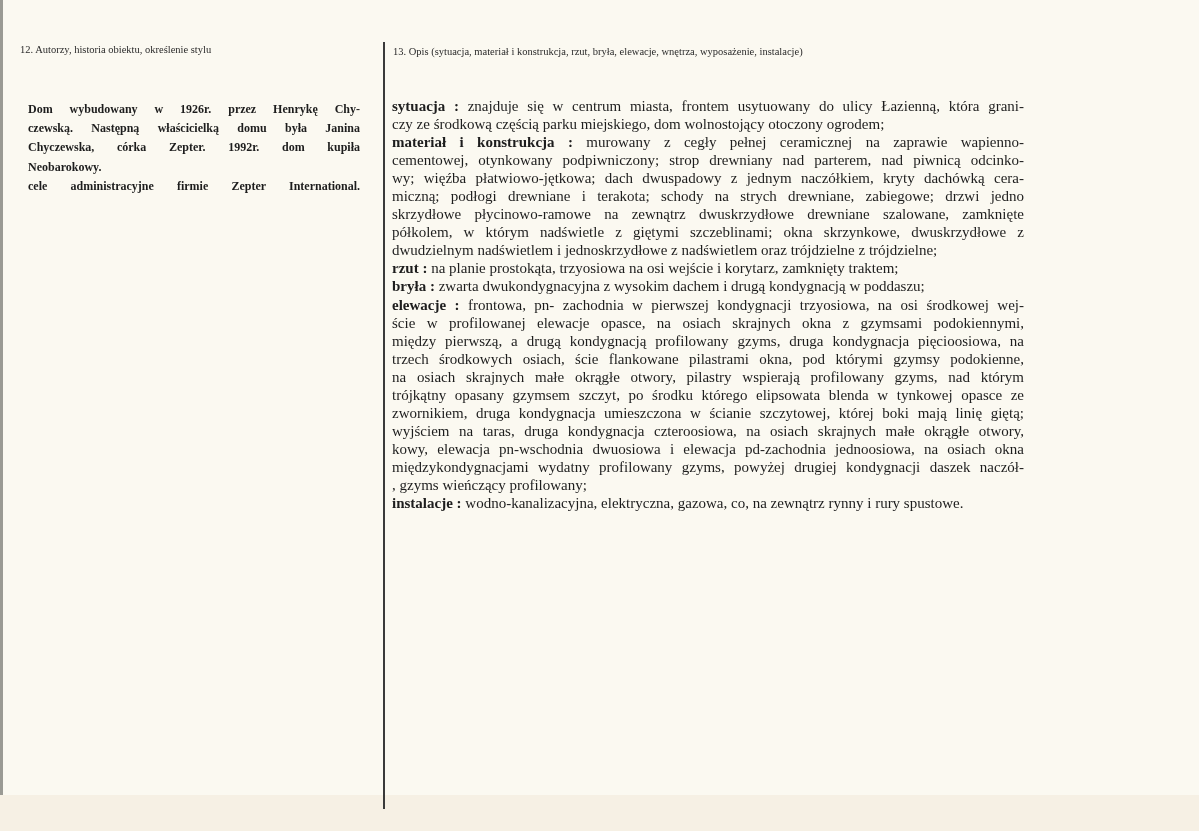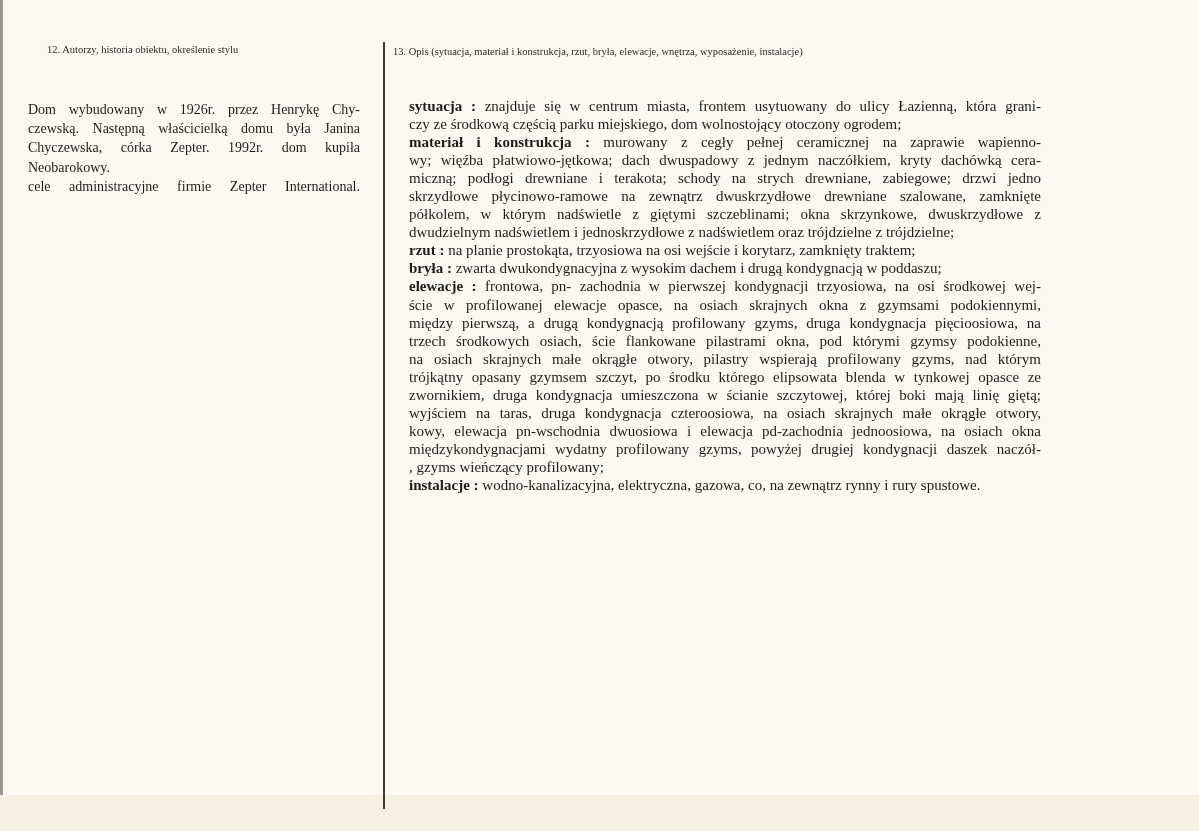--- a/index.html
+++ b/index.html
@@ -8,34 +8,34 @@
     background: #fbf9f1;
     font-family: "Liberation Serif", "DejaVu Serif", serif;
     color: #1d1d1d;
   }
   .page-edge-left { position: absolute; left: 0; top: 0; width: 3px; height: 831px; background: #9a9a94; }
   .page-bottom-band { position: absolute; left: 0; top: 795px; width: 1199px; height: 36px; background: #f6f0e4; }
   .divider { position: absolute; left: 383px; top: 42px; width: 2px; height: 767px; background: #3a3a3a; }
   .col-header {
     position: absolute; font-size: 10.5px; color: #2a2a2a; white-space: nowrap;
   }
-  #hdr-left { left: 47px; top: 44px; }
+  #hdr-left { left: 20px; top: 44px; }
   #hdr-right { left: 393px; top: 46px; }
   .left-body {
     position: absolute; left: 28px; top: 100px; width: 332px;
-    font-size: 14px; line-height: 19.2px; text-align: justify;
+    font-size: 12px; line-height: 19.2px; text-align: justify; font-weight: bold;
   }
   .left-body .line { display: block; text-align-last: justify; white-space: nowrap; }
   .left-body .line.last { text-align-last: left; }
   .redaction {
     display: inline-block; width: 173px; height: 16px; background: #0c0c0c;
     vertical-align: -2px; margin-right: 2px;
   }
   .right-body {
-    position: absolute; left: 409px; top: 97px; width: 632px;
+    position: absolute; left: 392px; top: 97px; width: 632px;
     font-size: 15px; line-height: 18.05px;
   }
   .right-body .line { display: block; white-space: nowrap; text-align: justify; text-align-last: justify; }
   .right-body .line.last { text-align-last: left; }
   .right-body b { font-weight: bold; }
 </style>
 </head>
 <body>
 
 <div class="page-edge-left"></div>
@@ -51,20 +51,21 @@
   <span class="line">Chyczewska, córka Zepter. 1992r. dom kupiła</span>
   <span class="line last">Neobarokowy.</span>
   <span class="line">cele administracyjne firmie Zepter International.</span>
 </div>
 
 <div class="right-body">
   <span class="line"><b>sytuacja :</b><span> znajduje się w centrum miasta, frontem usytuowany do ulicy Łazienną, która grani-</span></span>
   <span class="line last">czy ze środkową częścią parku miejskiego, dom wolnostojący otoczony ogrodem;</span>
 
   <span class="line"><b>materiał i konstrukcja :</b><span> murowany z cegły pełnej ceramicznej na zaprawie wapienno-</span></span>
+  <span class="line">cementowej, otynkowany podpiwniczony; strop drewniany nad parterem, nad piwnicą odcinko-</span>
   <span class="line">wy; więźba płatwiowo-jętkowa; dach dwuspadowy z jednym naczółkiem, kryty dachówką cera-</span>
   <span class="line">miczną; podłogi drewniane i terakota; schody na strych drewniane, zabiegowe; drzwi jedno</span>
   <span class="line">skrzydłowe płycinowo-ramowe na zewnątrz dwuskrzydłowe drewniane szalowane, zamknięte</span>
   <span class="line">półkolem, w którym nadświetle z giętymi szczeblinami; okna skrzynkowe, dwuskrzydłowe z</span>
   <span class="line last">dwudzielnym nadświetlem i jednoskrzydłowe z nadświetlem oraz trójdzielne z trójdzielne;</span>
 
   <span class="line last"><b>rzut :</b><span> na planie prostokąta, trzyosiowa na osi wejście i korytarz, zamknięty traktem;</span></span>
 
   <span class="line last"><b>bryła :</b><span> zwarta dwukondygnacyjna z wysokim dachem i drugą kondygnacją w poddaszu;</span></span>
 

